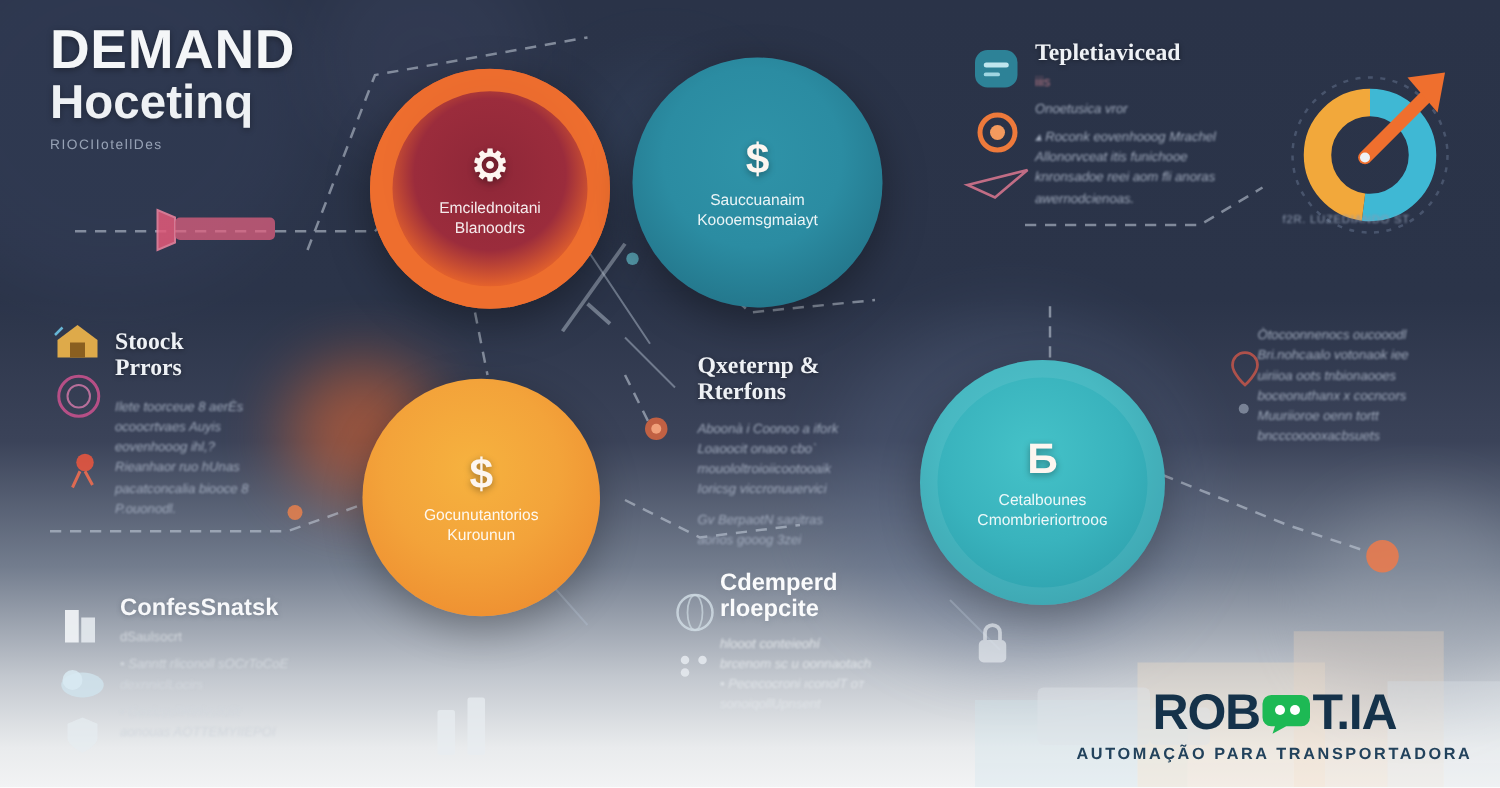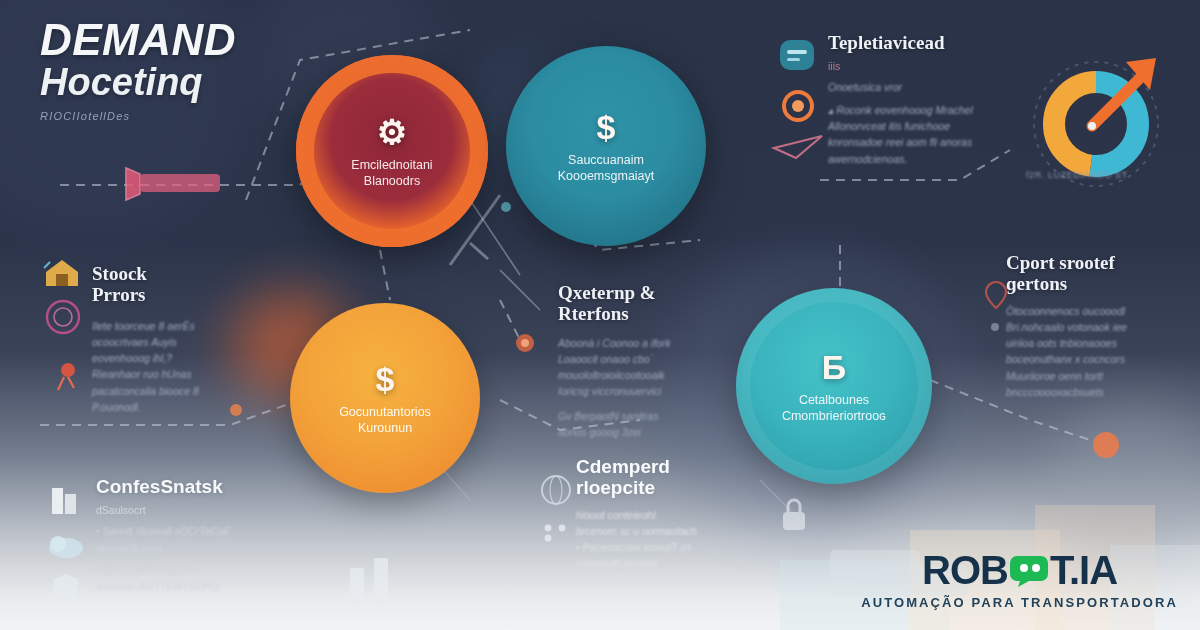--- a/index.html
+++ b/index.html
@@ -11,21 +11,21 @@
     position:relative;width:1200px;height:630px;overflow:hidden;
     background:linear-gradient(180deg,#2a3348 0%,#2b3449 38%,#3b4359 56%,#737d8e 72%,#c3c8cf 86%,#e9ebed 95%,#f2f3f4 100%);
   }
   
   .bgshape{position:absolute;pointer-events:none;}
   .blob{position:absolute;border-radius:50%;filter:blur(26px);opacity:.30;pointer-events:none;}
   .pastel{position:absolute;pointer-events:none;opacity:.55;}
   .dash{position:absolute;pointer-events:none;}
 
   
-  .title-wrap{position:absolute;left:40px;top:18px;font-style:italic;}
+  .title-wrap{position:absolute;left:40px;top:18px;}
   .title-main{
     font-size:44px;font-weight:700;color:#f4f6f8;letter-spacing:.5px;
     line-height:.98;text-shadow:0 2px 5px rgba(0,0,0,.35);
     filter:blur(.35px);
   }
   .title-sub{
     font-size:38px;font-weight:600;color:#eef1f4;line-height:1.05;margin-top:2px;
     text-shadow:0 2px 5px rgba(0,0,0,.3);filter:blur(.45px);
   }
   .title-kicker{
@@ -263,24 +263,20 @@
       <div style="margin-top:8px;">Gv BerpaotN sanitras</div>
       <div>aonos gooog 3zei</div>
     </div>
   </div>
   <svg class="mini-icon" style="left:512px;top:330px;" width="26" height="26">
     <circle cx="13" cy="13" r="9" fill="#d9663f" opacity=".85"></circle>
     <circle cx="13" cy="13" r="4" fill="#f0a07a"></circle>
   </svg>
 
   <div class="block dark" style="left:1006px;top:252px;width:180px;">
-    <div class="bk-title">
-      <span>Cport srootef</span><br>
-      <span>ɡertons</span>
-    </div>
     <div class="bk-body" style="margin-top:8px;">
       <div>Òtocoonnenocs oucooodl</div>
       <div>Bri.nohcaalo votonaok iee</div>
       <div>uiriioa oots tnbionaooes</div>
       <div>boceonuthanx x cocncors</div>
       <div>Muuriioroe oenn tortt</div>
       <div>bncccooooxacbsuets</div>
     </div>
   </div>
   <svg class="mini-icon" style="left:982px;top:278px;" width="28" height="34">

